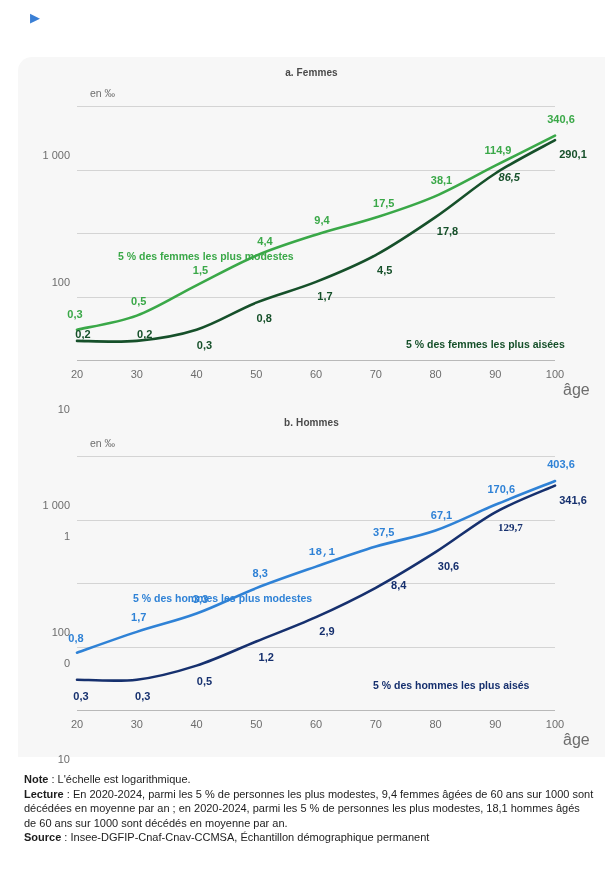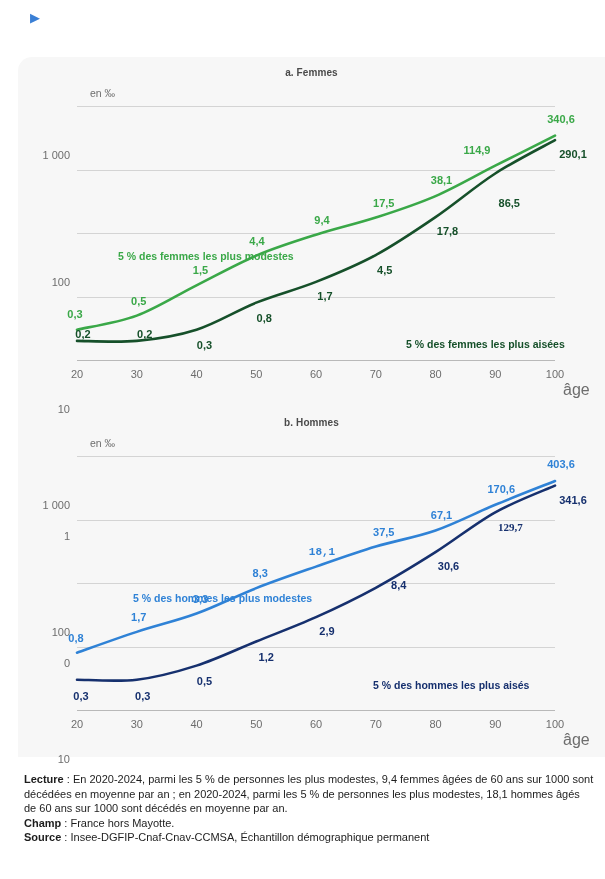--- a/index.html
+++ b/index.html
@@ -172,34 +172,34 @@
         <div class="xtick" style="left: 358.5px; top: 311px;">80</div>
         <div class="xtick" style="left: 418.25px; top: 311px;">90</div>
         <div class="xtick" style="left: 478px; top: 311px;">100</div>
         <svg class="curves" viewBox="0 0 478 350">
           <path d="M0.00,272.70 C9.96,270.35 39.83,266.01 59.75,258.62 C79.67,251.22 99.58,238.31 119.50,228.32 C139.42,218.32 159.33,207.08 179.25,198.64 C199.17,190.21 219.08,184.05 239.00,177.71 C258.92,171.36 278.83,167.00 298.75,160.57 C318.67,154.13 338.58,147.76 358.50,139.11 C378.42,130.46 398.33,118.74 418.25,108.67 C438.17,98.60 468.04,83.70 478.00,78.70" fill="none" stroke="#3aa848" stroke-width="2.6" stroke-linecap="round"></path>
           <path d="M0.00,283.88 C9.96,283.88 39.83,285.75 59.75,283.88 C79.67,282.02 99.58,279.07 119.50,272.70 C139.42,266.33 159.33,253.63 179.25,245.65 C199.17,237.68 219.08,232.81 239.00,224.87 C258.92,216.93 278.83,208.82 298.75,198.02 C318.67,187.23 338.58,173.69 358.50,160.10 C378.42,146.51 398.33,129.33 418.25,116.50 C438.17,103.67 468.04,88.69 478.00,83.13" fill="none" stroke="#16502a" stroke-width="2.6" stroke-linecap="round"></path>
         </svg>
         <div class="pt-label" style="left: -2px; top: 256.703px; color: rgb(58, 168, 72);">0,3</div>
         <div class="pt-label" style="left: 61.75px; top: 243.615px; color: rgb(58, 168, 72);">0,5</div>
         <div class="pt-label" style="left: 123.5px; top: 213.318px; color: rgb(58, 168, 72);">1,5</div>
-        <div class="pt-label" style="left: 180px; top: 183.641px; color: rgb(58, 168, 72);">4,4</div>
+        <div class="pt-label" style="left: 188px; top: 183.641px; color: rgb(58, 168, 72);">4,4</div>
         <div class="pt-label" style="left: 245px; top: 162.706px; color: rgb(58, 168, 72);">9,4</div>
         <div class="pt-label" style="left: 306.75px; top: 145.567px; color: rgb(58, 168, 72);">17,5</div>
         <div class="pt-label" style="left: 364.5px; top: 123.111px; color: rgb(58, 168, 72);">38,1</div>
-        <div class="pt-label" style="left: 400px; top: 92.6697px; color: rgb(58, 168, 72);">114,9</div>
+        <div class="pt-label" style="left: 421px; top: 92.6697px; color: rgb(58, 168, 72);">114,9</div>
         <div class="pt-label" style="left: 484px; top: 61.7025px; color: rgb(58, 168, 72);">340,6</div>
         <div class="pt-label" style="left: 6px; top: 276.885px; color: rgb(22, 80, 42);">0,2</div>
         <div class="pt-label" style="left: 67.75px; top: 276.885px; color: rgb(22, 80, 42);">0,2</div>
         <div class="pt-label" style="left: 127.5px; top: 287.703px; color: rgb(22, 80, 42);">0,3</div>
         <div class="pt-label" style="left: 187.25px; top: 260.654px; color: rgb(22, 80, 42);">0,8</div>
         <div class="pt-label" style="left: 248px; top: 238.866px; color: rgb(22, 80, 42);">1,7</div>
         <div class="pt-label" style="left: 307.75px; top: 213.021px; color: rgb(22, 80, 42);">4,5</div>
         <div class="pt-label" style="left: 370.5px; top: 174.098px; color: rgb(22, 80, 42);">17,8</div>
-        <div class="pt-label" style="left: 432.25px; top: 146px; color: rgb(22, 80, 42);">86,5</div>
+        <div class="pt-label" style="left: 432.25px; top: 120px; color: rgb(22, 80, 42); font-style: italic;">86,5</div>
         <div class="pt-label" style="left: 496px; top: 97.1282px; color: rgb(22, 80, 42);">290,1</div>
       </div>
     <div class="xaxis-name" style="left:545px; top:324px;">âge</div>
     <div class="series-label" id="leg-f-mod" style="left:100px; top:193px; color:#3aa848;">5 % des femmes les plus modestes</div>
     <div class="series-label" id="leg-f-ais" style="left:388px; top:281px; color:#16502a;">5 % des femmes les plus aisées</div>
   </div>
 
   <div class="chart-wrap" id="wrap-hommes">
     <div class="chart-title">b. Hommes</div>
     <div class="unit-label" style="left:72px; top:30px;">en ‰</div>
@@ -248,16 +248,16 @@
         <div class="pt-label" style="left: 496px; top: 92.6216px; color: rgb(22, 48, 110);">341,6</div>
       </div>
     <div class="xaxis-name" style="left:545px; top:324px;">âge</div>
     <div class="series-label" id="leg-h-mod" style="left:95px; top:185px; color:#2f82d6;margin-left:20px;">5 % des hommes les plus modestes</div>
     <div class="series-label" id="leg-h-ais" style="left:355px; top:272px; color:#16306e;">5 % des hommes les plus aisés</div>
   </div>
 
 </div>
 
 <div class="notes">
+  <p><b>Note</b><span> : L'échelle est logarithmique.</span></p>
   <p><b>Lecture</b><span> : En 2020-2024, parmi les 5 % de personnes les plus modestes, 9,4 femmes âgées de 60 ans sur 1000 sont décédées en moyenne par an ; en 2020-2024, parmi les 5 % de personnes les plus modestes, 18,1 hommes âgés de 60 ans sur 1000 sont décédés en moyenne par an.</span></p>
-  <p><b>Champ</b><span> : France hors Mayotte.</span></p>
   <p><b>Source</b><span> : Insee-DGFIP-Cnaf-Cnav-CCMSA, Échantillon démographique permanent</span></p>
 </div>
 
 </body></html>

